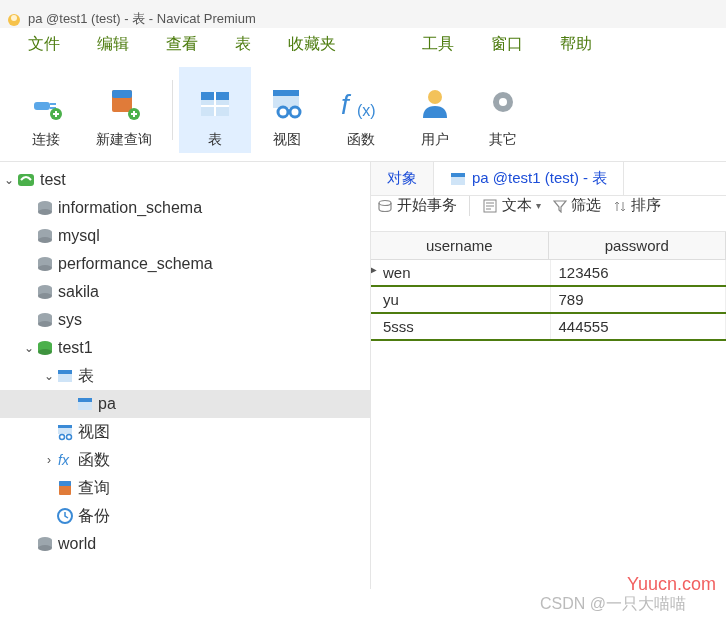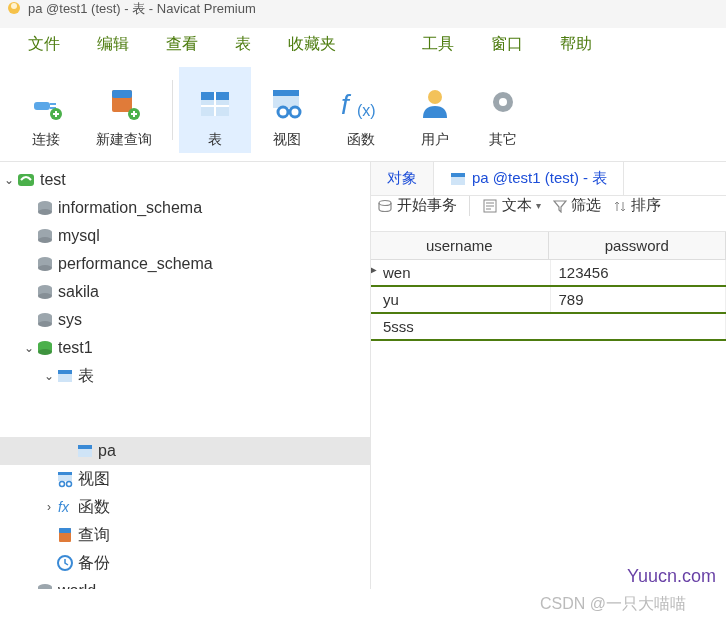--- a/index.html
+++ b/index.html
@@ -1,37 +1,37 @@
 <!DOCTYPE html>
 <html><head>
 <meta charset="utf-8">
 <style>
 * { margin: 0; padding: 0; box-sizing: border-box; font-family: "Microsoft YaHei", "Segoe UI", sans-serif; }
 body { background: #fff; width: 726px; height: 623px; overflow: hidden; position: relative; font-size: 14px; color: #333; }
 
-.titlebar { display: flex; align-items: flex-start; height: 28px; padding: 0 6px; background: #f5f5f5; }
+.titlebar { display: flex; align-items: flex-end; height: 28px; padding: 0 6px; background: #f5f5f5; }
 .titlebar .app-icon { width: 16px; height: 16px; margin-right: 6px; }
 .titlebar .title-text { font-size: 13px; color: #555; }
 
 .menubar { display: flex; gap: 37px; padding: 6px 14px 8px 28px; font-size: 16px; color: #4d7c0f; }
 .menubar span { cursor: default; }
 
 .toolbar { display: flex; align-items: flex-end; padding: 4px 6px 8px 10px; border-bottom: 1px solid #e5e5e5; }
 .tool-btn { display: flex; flex-direction: column; align-items: center; justify-content: flex-end; padding: 6px 14px 4px; height: 86px; min-width: 72px; cursor: default; }
 .tool-btn .icon-wrap { height: 42px; display: flex; align-items: center; justify-content: center; margin-bottom: 6px; }
 .tool-btn .lbl { font-size: 14px; color: #333; }
 .tool-btn.active { background: #e1efff; }
 .tool-sep { width: 1px; background: #e0e0e0; height: 60px; margin: 0 6px; align-self: center; }
 
 .main { display: flex; height: calc(100% - 28px - 40px - 100px - 28px); }
 .tree-pane { width: 370px; padding: 4px 0; overflow: hidden; font-size: 16px; }
 .content-pane { flex: 1; border-left: 1px solid #e5e5e5; display: flex; flex-direction: column; overflow: hidden; }
 
 .tree-row { display: flex; align-items: center; height: 28px; padding-left: 6px; }
-.tree-row.selected { background: #e6e6e6; margin-top: 47px; }
+.tree-row.selected { background: #e6e6e6; }
 .tree-row .arrow { width: 14px; text-align: center; color: #555; font-size: 12px; }
 .tree-row .space { width: 14px; }
 .tree-row .lbl { margin-left: 4px; }
 .indent-0 { padding-left: 2px; }
 .indent-1 { padding-left: 22px; }
 .indent-2 { padding-left: 42px; }
 .indent-3 { padding-left: 62px; }
 
 .tabs-row { display: flex; align-items: center; height: 34px; border-bottom: 1px solid #e5e5e5; }
 .tab { display: flex; align-items: center; height: 100%; padding: 0 16px; border-right: 1px solid #e5e5e5; font-size: 15px; color: #1d4ed8; }
@@ -42,21 +42,21 @@
 .action-item .caret { font-size: 10px; color: #666; }
 
 .grid { }
 .grid-header { display: flex; background: #f8f8f8; border-bottom: 1px solid #ddd; }
 .grid-header .cell { flex: 1; padding: 5px 8px; border-right: 1px solid #ddd; font-size: 15px; color: #333; text-align: center; }
 .grid-body .row { display: flex; border-bottom: 2px solid #4d7c0f; position: relative; }
 .grid-body .row .cell { flex: 1; padding: 4px 8px; border-right: 1px solid #eee; font-size: 15px; }
 .grid-body .row.current::before { content: "▶"; position: absolute; left: -2px; top: 4px; font-size: 10px; color: #555; }
 .grid-body .row .cell:first-child { padding-left: 12px; }
 
-.watermark1 { position: absolute; right: 10px; bottom: 36px; color: #4c1d95; font-size: 18px; opacity: 0.85; }
+.watermark1 { position: absolute; right: 10px; bottom: 28px; color: #ef4444; font-size: 18px; opacity: 0.85; }
 .watermark2 { position: absolute; right: 40px; bottom: 8px; color: #bbb; font-size: 16px; }
 
 svg { display: block; }
 </style>
 </head>
 <body>
 
 <div class="titlebar">
   <span class="app-icon">
     <svg width="16" height="16" viewBox="0 0 16 16">
@@ -338,20 +338,21 @@
         <div class="row current">
           <div class="cell">wen</div>
           <div class="cell">123456</div>
         </div>
         <div class="row">
           <div class="cell">yu</div>
           <div class="cell">789</div>
         </div>
         <div class="row">
           <div class="cell">5sss</div>
+          <div class="cell">444555</div>
         </div>
       </div>
     </div>
   </div>
 </div>
 
 <div class="watermark1">Yuucn.com</div>
 <div class="watermark2">CSDN @一只大喵喵</div>
 
 </body></html>

